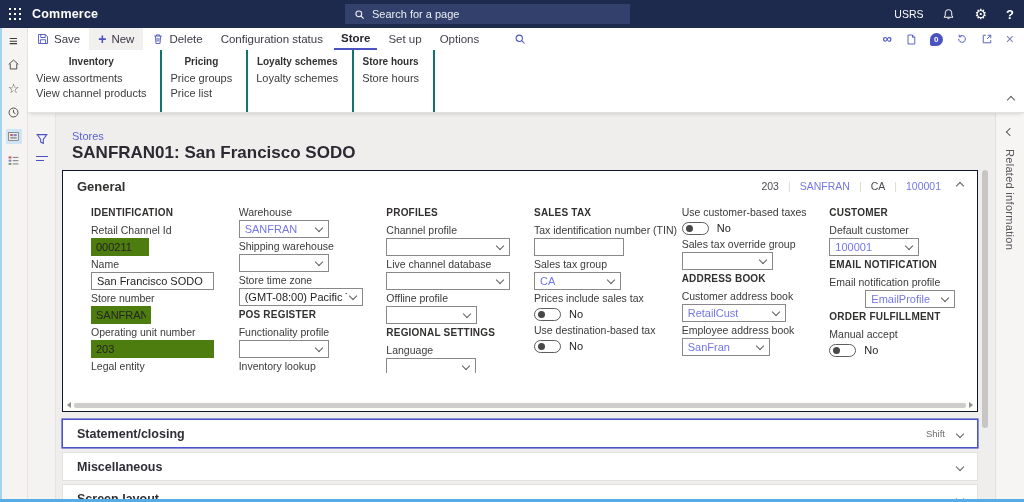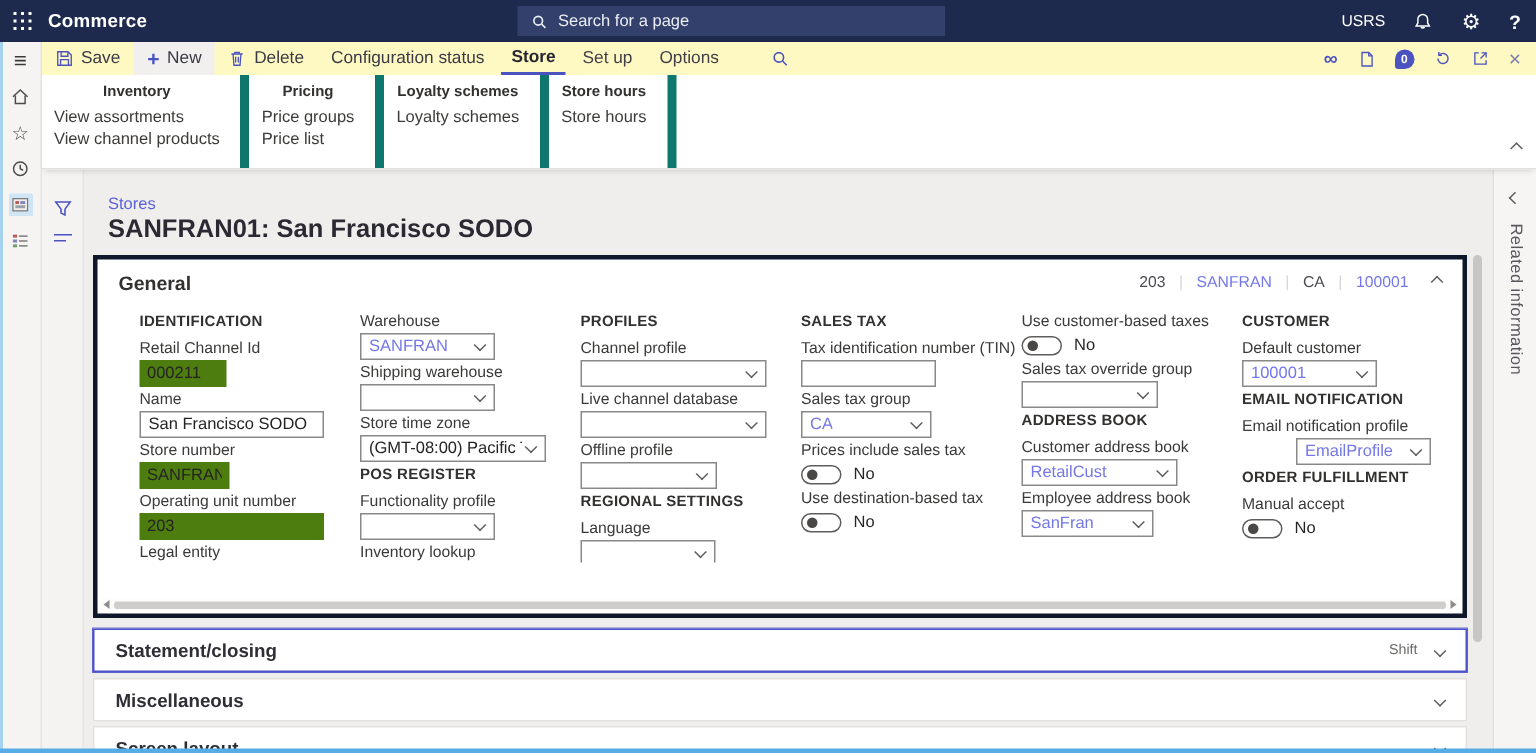--- a/index.html
+++ b/index.html
@@ -19,60 +19,60 @@
   
   .rail{position:absolute;left:0;top:28px;width:28px;height:474px;background:#f5f4f3;border-right:1px solid #e6e4e2;
       box-sizing:border-box;display:flex;flex-direction:column;align-items:center;padding-top:5px;gap:9px;}
   .rail .ric{width:16px;height:15px;display:flex;align-items:center;justify-content:center;color:#4d4c4a;}
   .rail .burger{font-size:15px;color:#3b3a39;line-height:14px;}
   .rail .star-ch{font-size:13px;}
   .ric.active{background:#cfe4f5;border-radius:1px;}
   .edge-left{position:absolute;left:0;top:28px;width:2px;height:474px;background:#a5d2ef;z-index:40;}
   .edge-bottom{position:absolute;left:0;bottom:0;width:1024px;height:3px;background:#56ace4;z-index:41;}
   
-  .actionbar{position:absolute;left:28px;top:28px;width:996px;height:22px;background:#fef9c3;display:flex;
+  .actionbar{position:absolute;left:28px;top:28px;width:996px;height:22px;background:#ffffff;display:flex;
       align-items:stretch;font-size:11.5px;color:#34333f;}
   .abtn{display:flex;align-items:center;gap:5px;padding:0 9px;cursor:default;color:#3a3946;}
   .abtn .bico{color:#4b53c0;display:flex;align-items:center;}
   .abtn.newbtn{background:#f1f0ef;}
   .plus-ch{color:#4b53c0;font-size:14px;font-weight:bold;line-height:12px;}
   .atab{display:flex;align-items:center;padding:0 7px;margin:0 2px;color:#403f4a;}
   .atab.active{font-weight:bold;color:#262630;border-bottom:2px solid #4b53c0;}
   .asearch{display:flex;align-items:center;margin-left:26px;color:#4b53c0;}
   .ab-right{position:absolute;right:10px;top:0;height:22px;display:flex;align-items:center;gap:13px;}
   .glasses-ch{color:#4b53c0;font-size:13px;font-weight:bold;line-height:10px;}
   .chatbubble{width:13px;height:13px;border-radius:50% 50% 50% 2px;background:#4b53c0;color:#fff;font-size:8px;
       font-weight:bold;display:flex;align-items:center;justify-content:center;}
   .close-ch{color:#7b7fae;font-size:14px;line-height:12px;}
   .ab-right .bico{color:#4b53c0;display:flex;align-items:center;}
   
   .ribbon{position:absolute;left:28px;top:50px;width:996px;height:63px;background:#fff;border-bottom:1px solid #e3e1df;
       box-shadow:0 3px 4px -2px rgba(0,0,0,.14);display:flex;box-sizing:border-box;z-index:5;}
-  .rgroup{display:flex;flex-direction:column;padding:6px 14px 0 8px;border-right:6px solid #0f766e;}
+  .rgroup{display:flex;flex-direction:column;padding:6px 14px 0 8px;border-right:2px solid #0f766e;}
   .rgroup:last-child{border-right:none;}
   .rtitle{font-size:10px;font-weight:bold;color:#323130;text-align:center;margin-bottom:5px;white-space:nowrap;}
   .ritem{font-size:11px;color:#3c3b39;margin-bottom:3px;white-space:nowrap;cursor:default;}
   .rib-collapse{position:absolute;right:10px;bottom:5px;}
   
   .chev{display:inline-block;width:5px;height:5px;border-right:1px solid #605e5c;border-bottom:1px solid #605e5c;}
   .chev.down{transform:rotate(45deg);}
   .chev.up{transform:rotate(-135deg);}
   .chev.left{transform:rotate(135deg);}
   
   .fstrip{position:absolute;left:28px;top:113px;width:28px;height:386px;background:#f4f3f2;border-right:1px solid #e7e5e3;
       box-sizing:border-box;display:flex;flex-direction:column;align-items:center;padding-top:19px;gap:10px;}
   .fstrip .fic{color:#4b53c0;}
   .listlines{width:12px;}
   .listlines i{display:block;height:0;border-top:1.6px solid #4b53c0;margin-bottom:3px;}
   .listlines i:last-child{width:8px;}
   
   .crumb{position:absolute;left:72px;top:130px;font-size:11px;color:#5a61d6;}
   .ptitle{position:absolute;left:72px;top:143px;font-size:17px;font-weight:bold;color:#2b2a33;}
   
-  .gcard{position:absolute;left:62px;top:170px;width:916px;height:242px;background:#fff;border:3px solid #0f172a;
+  .gcard{position:absolute;left:62px;top:170px;width:916px;height:242px;background:#fff;border:1px solid #0f172a;
       box-sizing:border-box;}
   .ghead-row{height:30px;display:flex;align-items:center;padding:0 14px;}
   .gtitle{font-size:13px;font-weight:bold;color:#323130;}
   .gsum{margin-left:auto;display:flex;align-items:center;gap:9px;font-size:10.5px;color:#4a4a52;}
   .gsum .sep{color:#d8d6d4;}
   .gsum .link{color:#7477e6;}
   .gsum .chev{margin-left:7px;}
   .card-body{display:flex;padding-left:28px;height:172px;overflow:hidden;}
   .col{width:150px;padding-top:6px;box-sizing:border-box;}
   .gheadlbl{font-size:10px;font-weight:bold;color:#323130;margin-bottom:7px;letter-spacing:.2px;white-space:nowrap;}

